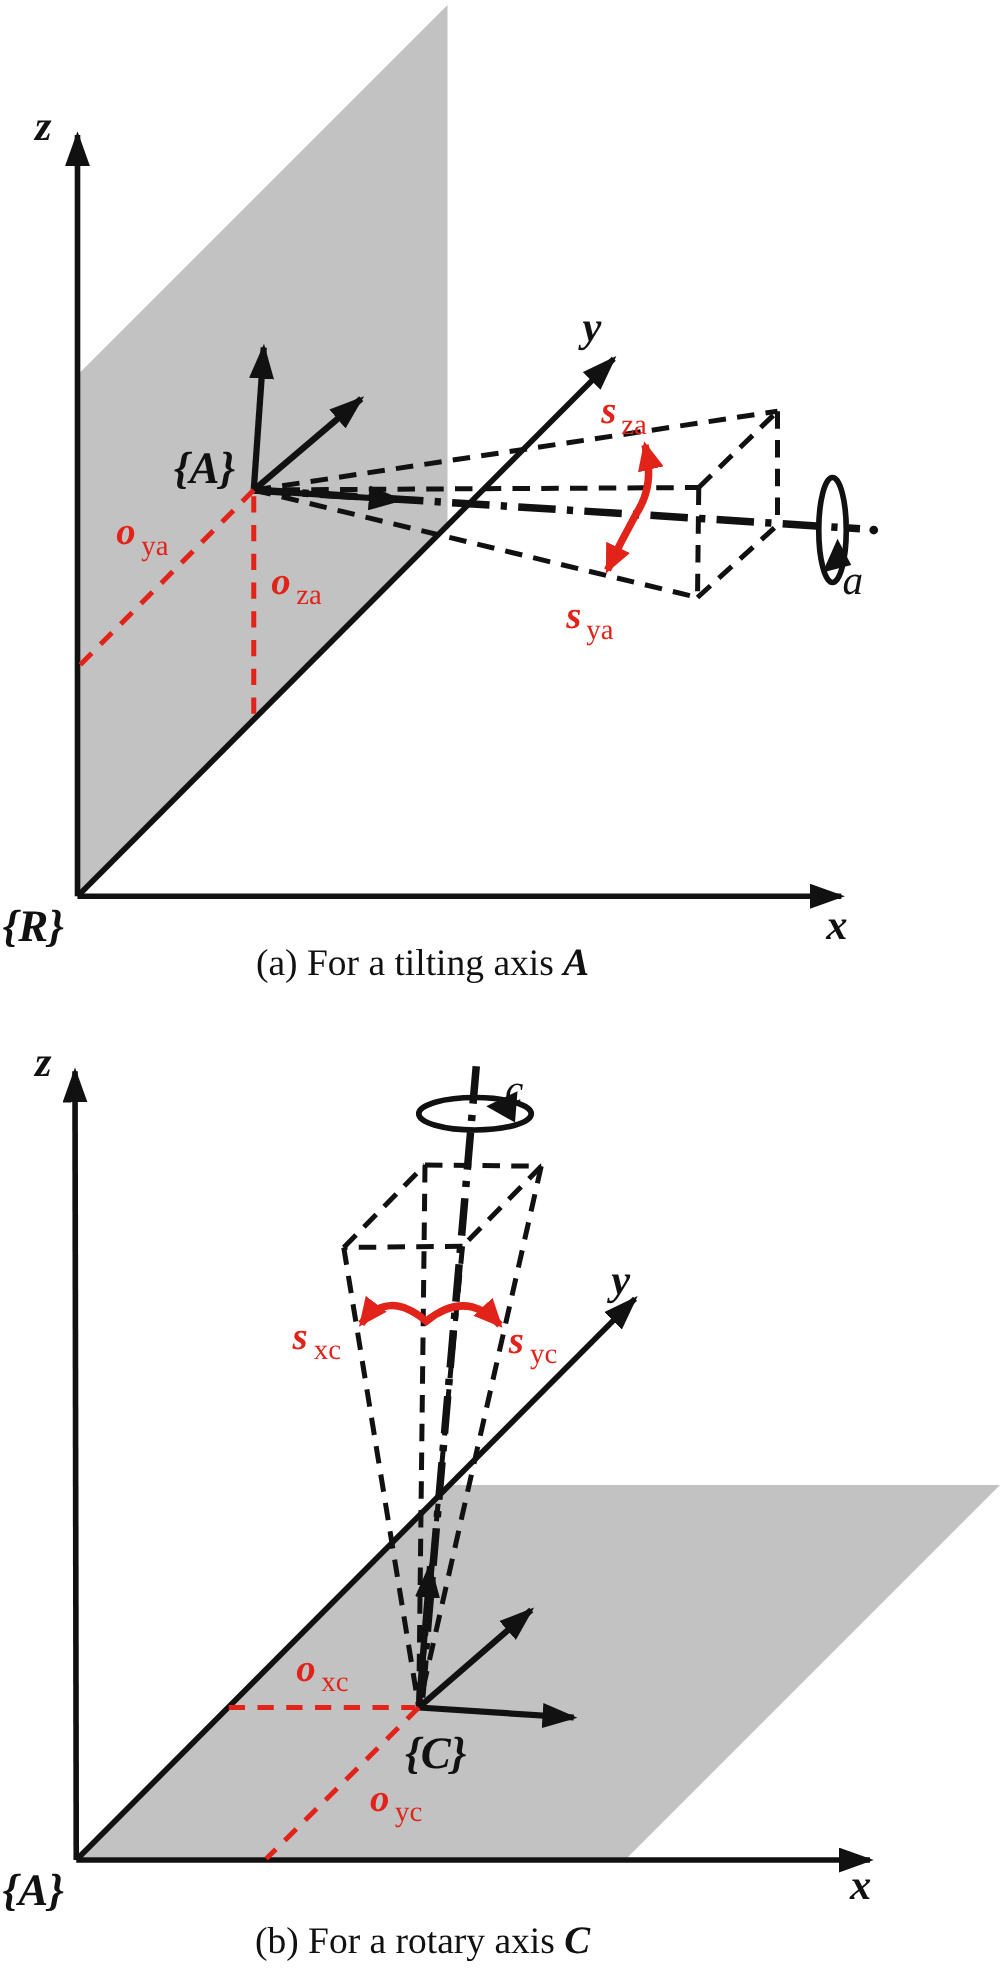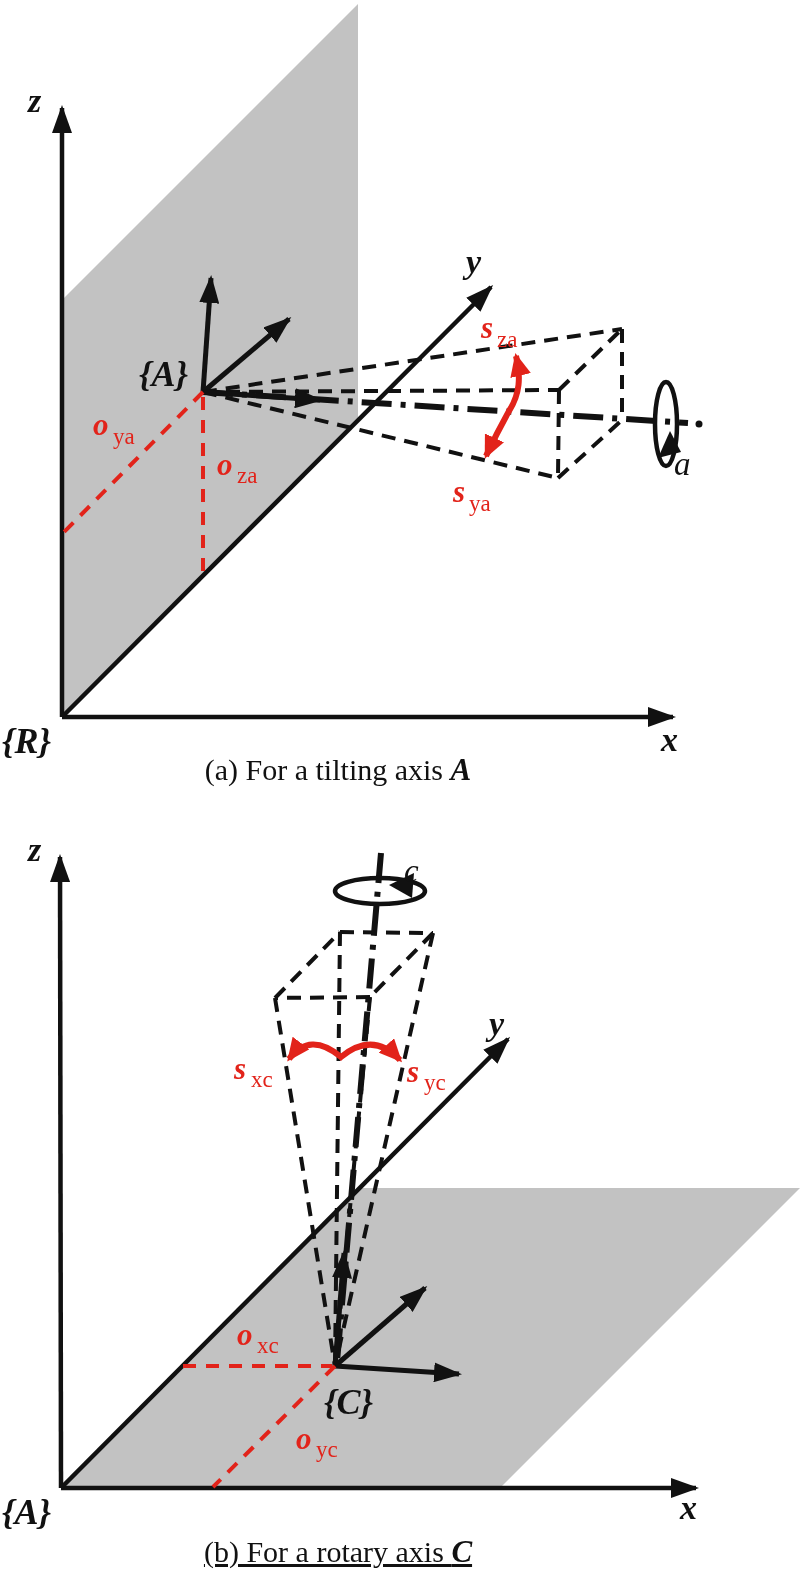--- a/index.html
+++ b/index.html
@@ -5,21 +5,21 @@
   :root{ --red:#e2231a; --gray:#c2c2c2; --ink:#111111; }
   html,body{margin:0;padding:0;background:#ffffff;}
   .page{position:relative;width:800px;height:1585px;background:#ffffff;overflow:hidden;
         font-family:"Liberation Serif", serif;}
   svg{position:absolute;left:0;display:block;}
   #fig-a{top:0;}
   #fig-b{top:800px;}
   .caption{position:absolute;left:0;width:676px;text-align:center;
            font-size:30px;color:var(--ink);white-space:pre;}
   #caption-a{top:752px;}
-  #caption-b{top:1534px;text-decoration:underline;}
+  #caption-b{top:1534px;}
   .caption .axis-letter{font-weight:bold;font-style:italic;font-size:31px;}
   
   .plane{fill:var(--gray);stroke:none;}
   .axis{stroke:var(--ink);stroke-width:4.5;fill:none;}
   .frame{stroke:var(--ink);stroke-width:5;fill:none;}
   .dash{stroke:var(--ink);stroke-width:4;fill:none;stroke-dasharray:14 9;}
   .dashdot{stroke:var(--ink);stroke-width:6;fill:none;stroke-dasharray:30 9 5 9;}
   .rdash{stroke:var(--red);stroke-width:4;fill:none;stroke-dasharray:13 10;}
   .rcurve{stroke:var(--red);stroke-width:6;fill:none;}
   .ellipse{stroke:var(--ink);stroke-width:4.5;fill:none;}

